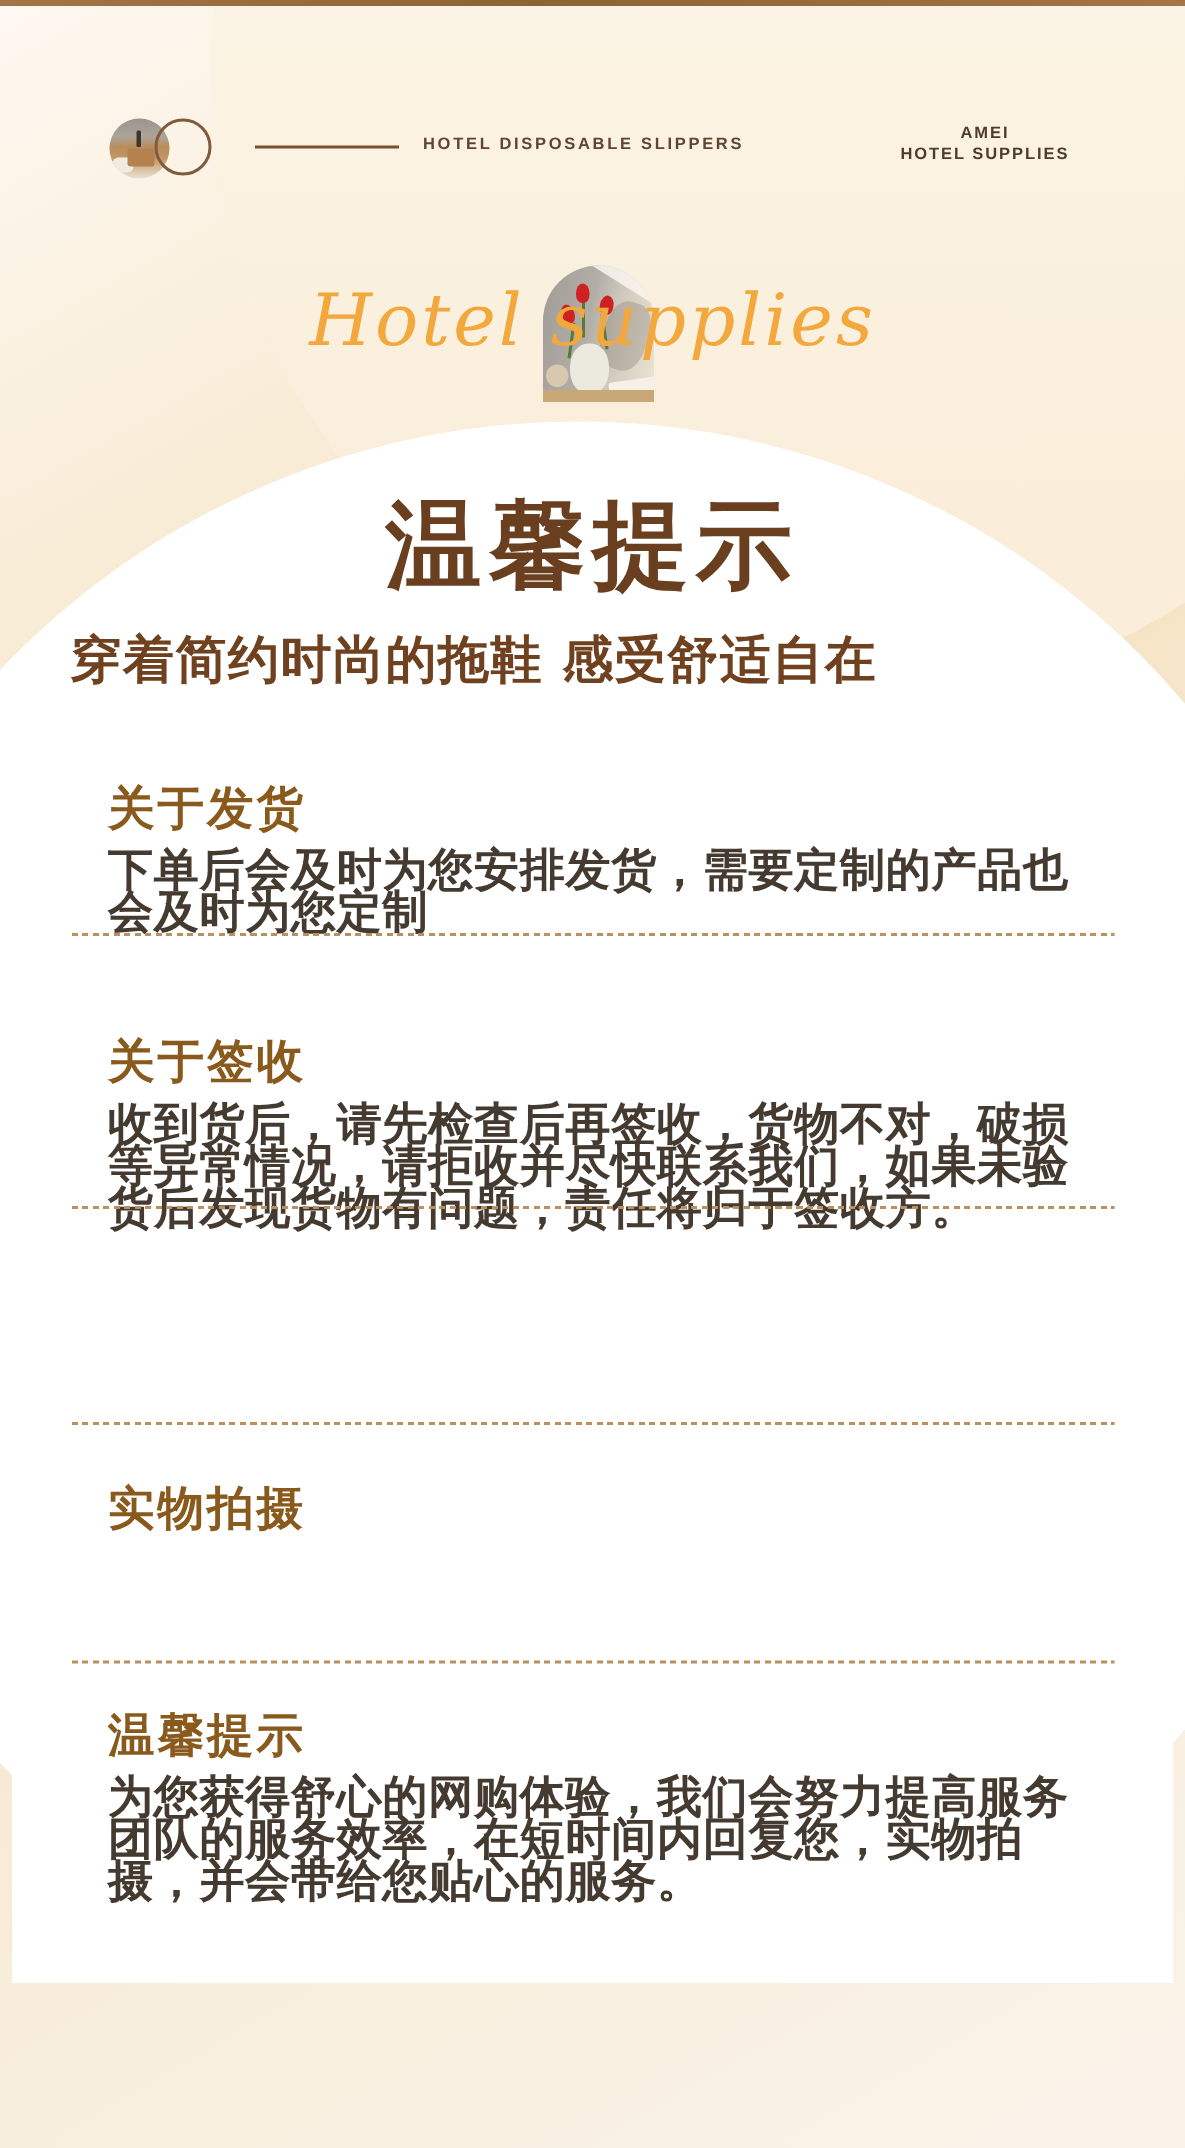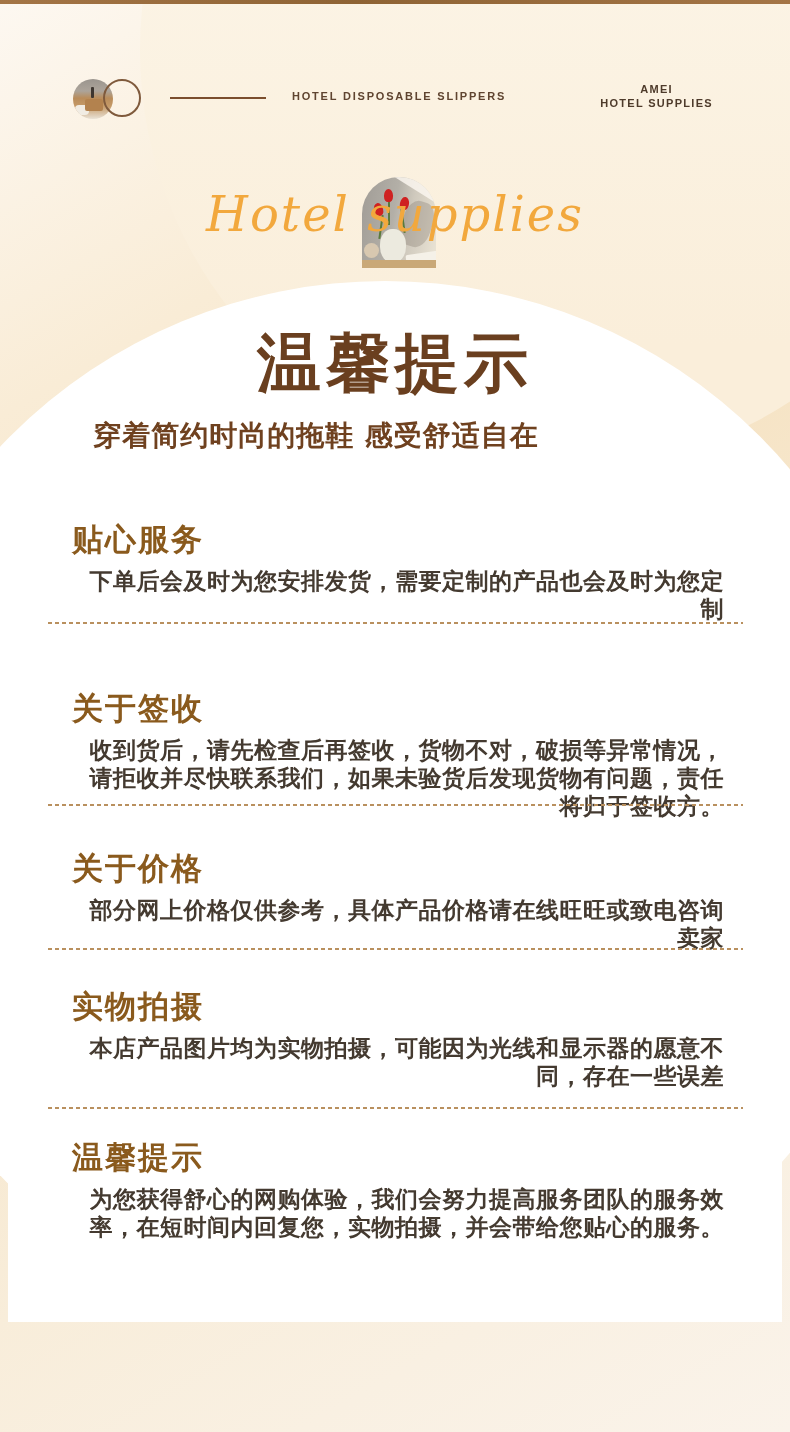--- a/index.html
+++ b/index.html
@@ -24,21 +24,21 @@
   .header{position:absolute;left:0;top:0;width:790px;height:140px;z-index:6;}
   .logo-photo{
     position:absolute;left:73px;top:79px;width:40px;height:40px;border-radius:50%;overflow:hidden;
     background:linear-gradient(180deg,#9a958e 0%,#aca49a 30%,#b98c5a 48%,#c59a68 68%,#e9e2d6 100%);
   }
   .logo-lamp{position:absolute;left:18px;top:8px;width:3px;height:11px;background:#3d3630;border-radius:1px;}
   .logo-bed{position:absolute;left:2px;top:26px;width:14px;height:10px;background:#f1ece3;border-radius:4px;}
   .logo-desk{position:absolute;left:12px;top:20px;width:18px;height:12px;background:#b3824e;border-radius:2px;}
   .logo-ring{position:absolute;left:103px;top:79px;width:34px;height:34px;border-radius:50%;border:2px solid #7f5a3c;background:transparent;}
   .h-line{position:absolute;left:170px;top:97px;width:96px;height:2px;background:#7b4e2d;}
-  .h-title{position:absolute;left:282px;top:90px;font-size:11px;font-weight:bold;letter-spacing:1.8px;color:#5f4430;margin-left:10px;}
+  .h-title{position:absolute;left:282px;top:90px;font-size:11px;font-weight:bold;letter-spacing:1.8px;color:#5f4430;}
   .brand{position:absolute;right:77px;top:82px;text-align:center;color:#4e3b2b;font-size:11px;font-weight:bold;letter-spacing:1.3px;line-height:14px;}
 
   
   .arch{
     position:absolute;left:362px;top:177px;width:74px;height:91px;z-index:2;
     border-radius:37px 37px 0 0;overflow:hidden;
     background:linear-gradient(100deg,#a09c96 0%,#b3afa7 42%,#cfc9bd 62%,#ece5d6 100%);
   }
   .arch .beam{position:absolute;left:28px;top:-18px;width:70px;height:34px;background:rgba(250,246,238,0.85);transform:rotate(32deg);}
   .arch .shadow{position:absolute;left:40px;top:24px;width:30px;height:46px;background:rgba(115,105,95,0.28);transform:rotate(18deg);border-radius:40%;}
@@ -62,33 +62,33 @@
 
   
   .main-title{
     position:absolute;left:0;top:320px;width:790px;text-align:center;z-index:4;
     font-family:"DejaVu Serif","Liberation Serif",serif;font-weight:bold;
     font-size:64px;color:#6a3f1f;letter-spacing:5px;
   }
   .sub-title{
     position:absolute;left:0;top:417px;width:632px;text-align:center;z-index:4;
     font-family:"DejaVu Serif","Liberation Serif",serif;font-weight:bold;
-    font-size:28px;color:#6f411f;letter-spacing:1px;
+    font-size:34px;color:#6f411f;letter-spacing:1px;
   }
 
   
   .section{position:absolute;left:72px;width:652px;z-index:4;}
   .sec-heading{
     font-family:"DejaVu Serif","Liberation Serif",serif;font-weight:bold;
     font-size:31px;color:#8a5a1d;letter-spacing:2px;line-height:37px;
   }
   .sec-body{
     margin-top:9px;
     font-family:"DejaVu Serif","Liberation Serif",serif;font-weight:bold;
-    font-size:23px;color:#443a30;line-height:28px;letter-spacing:0.5px;text-align:right;
+    font-size:30px;color:#443a30;line-height:28px;letter-spacing:0.5px;
   }
   .sec1{top:521px;} .sec2{top:690px;} .sec3{top:850px;} .sec4{top:988px;} .sec5{top:1139px;}
   .dash{
     position:absolute;left:48px;width:695px;height:2px;z-index:4;
     background:repeating-linear-gradient(90deg,#b9905e 0 4px,transparent 4px 7px);
   }
   .d1{top:622px;} .d2{top:804px;} .d3{top:948px;} .d4{top:1107px;}
 </style>
 </head>
 <body>
@@ -132,40 +132,35 @@
     <div class="book"></div>
     <div class="table"></div>
   </div>
 
   <div class="script">Hotel supplies</div>
 
   <div class="main-title">温馨提示</div>
   <div class="sub-title">穿着简约时尚的拖鞋 感受舒适自在</div>
 
   <div class="section sec1">
-    <div class="sec-heading">贴心服务</div>
+    <div class="sec-heading">关于发货</div>
     <div class="sec-body">下单后会及时为您安排发货，需要定制的产品也会及时为您定制</div>
   </div>
   <div class="dash d1"></div>
 
   <div class="section sec2">
     <div class="sec-heading">关于签收</div>
     <div class="sec-body">收到货后，请先检查后再签收，货物不对，破损等异常情况，请拒收并尽快联系我们，如果未验货后发现货物有问题，责任将归于签收方。</div>
   </div>
   <div class="dash d2"></div>
 
-  <div class="section sec3">
-    <div class="sec-heading">关于价格</div>
-    <div class="sec-body">部分网上价格仅供参考，具体产品价格请在线旺旺或致电咨询卖家</div>
-  </div>
   <div class="dash d3"></div>
 
   <div class="section sec4">
     <div class="sec-heading">实物拍摄</div>
-    <div class="sec-body">本店产品图片均为实物拍摄，可能因为光线和显示器的愿意不同，存在一些误差</div>
   </div>
   <div class="dash d4"></div>
 
   <div class="section sec5">
     <div class="sec-heading">温馨提示</div>
     <div class="sec-body">为您获得舒心的网购体验，我们会努力提高服务团队的服务效率，在短时间内回复您，实物拍摄，并会带给您贴心的服务。</div>
   </div>
 
 </div>
 

